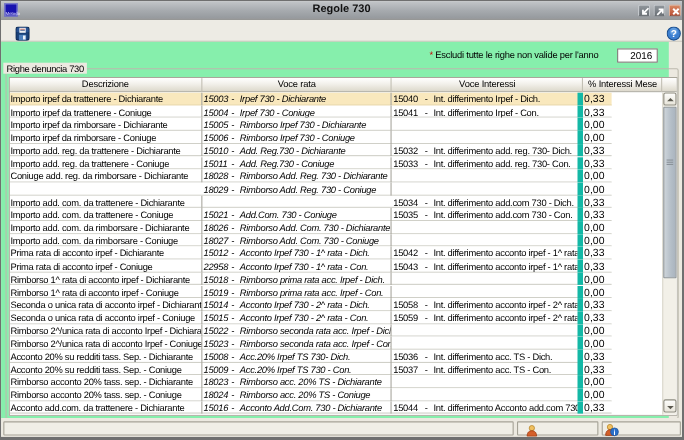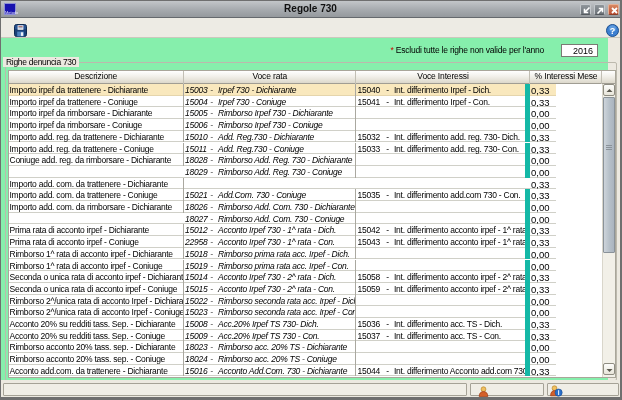--- a/index.html
+++ b/index.html
@@ -151,35 +151,37 @@
               <div class="c3"></div>
               <div class="c4">0,00</div>
             </div>
 <div class="r" style="top:81.9px">
               <div class="c2"><span class="code">18029</span><span class="dash">-</span><span class="nm">Rimborso Add. Reg. 730 - Coniuge</span></div>
               <div class="c3"></div>
               <div class="c4">0,00</div>
             </div>
 <div class="r" style="top:93.6px">
               <div class="c1">Importo add. com. da trattenere - Dichiarante</div>
+              <div class="c3"><span class="code">15034</span><span class="dash">-</span><span class="nm">Int. differimento add.com 730 - Dich.</span></div>
               <div class="c4">0,33</div>
             </div>
 <div class="r" style="top:105.3px">
               <div class="c1">Importo add. com. da trattenere - Coniuge</div>
               <div class="c2"><span class="code">15021</span><span class="dash">-</span><span class="nm">Add.Com. 730 - Coniuge</span></div>
               <div class="c3"><span class="code">15035</span><span class="dash">-</span><span class="nm">Int. differimento add.com 730 - Con.</span></div>
               <div class="c4">0,33</div>
             </div>
 <div class="r" style="top:117.0px">
               <div class="c1">Importo add. com. da rimborsare - Dichiarante</div>
               <div class="c2"><span class="code">18026</span><span class="dash">-</span><span class="nm">Rimborso Add. Com. 730 - Dichiarante</span></div>
               <div class="c3"></div>
               <div class="c4">0,00</div>
             </div>
 <div class="r" style="top:128.7px">
+              <div class="c1">Importo add. com. da rimborsare - Coniuge</div>
               <div class="c2"><span class="code">18027</span><span class="dash">-</span><span class="nm">Rimborso Add. Com. 730 - Coniuge</span></div>
               <div class="c3"></div>
               <div class="c4">0,00</div>
             </div>
 <div class="r" style="top:140.4px">
               <div class="c1">Prima rata di acconto irpef - Dichiarante</div>
               <div class="c2"><span class="code">15012</span><span class="dash">-</span><span class="nm">Acconto Irpef 730 - 1^ rata - Dich.</span></div>
               <div class="c3"><span class="code">15042</span><span class="dash">-</span><span class="nm">Int. differimento acconto irpef - 1^ rata</span></div>
               <div class="c4">0,33</div>
             </div>

